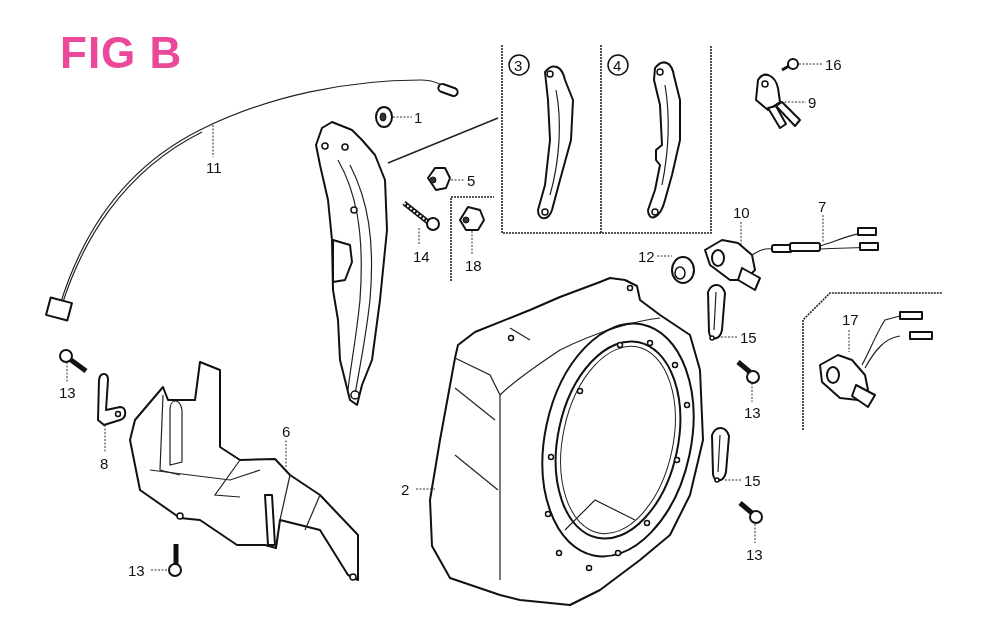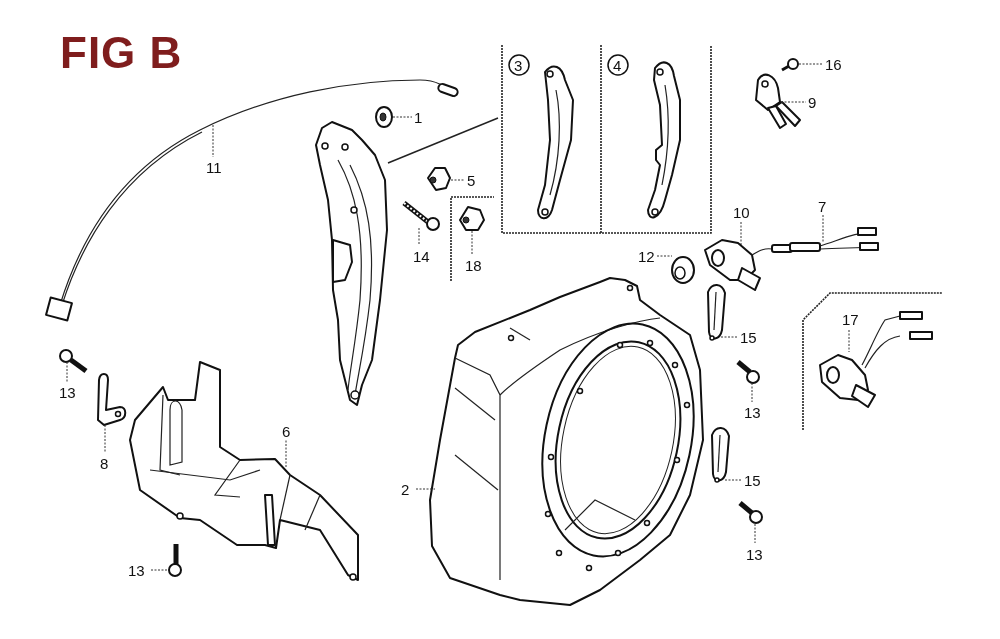--- a/index.html
+++ b/index.html
@@ -1,17 +1,17 @@
 <!DOCTYPE html>
 <html><head>
 <meta charset="utf-8">
 <style>
   html, body { margin: 0; padding: 0; background: #ffffff; }
   body { width: 1000px; height: 639px; position: relative; overflow: hidden; font-family: "Liberation Sans", sans-serif; }
-  #fig-title { position: absolute; left: 60px; top: 28px; font-size: 44px; font-weight: bold; color: #7f1d1d; letter-spacing: 1px; font-family: "Liberation Sans", sans-serif; }
+  #fig-title { position: absolute; left: 60px; top: 28px; font-size: 44px; font-weight: bold; color: #ec4899; letter-spacing: 1px; font-family: "Liberation Sans", sans-serif; }
   svg#diagram { position: absolute; left: 0; top: 0; }
   .part { fill: #ffffff; stroke: #111; stroke-width: 2; stroke-linejoin: round; }
   .part-thin { fill: none; stroke: #222; stroke-width: 1.2; }
   .leader { stroke: #333; stroke-width: 1; stroke-dasharray: 2 1.5; fill: none; }
   .box { fill: none; stroke: #222; stroke-width: 1.6; stroke-dasharray: 2 1; }
   .callout { font-family: "Liberation Sans", sans-serif; font-size: 15px; fill: #111; }
   .hole { fill: #fff; stroke: #111; stroke-width: 1.5; }
   .dark { fill: #333; stroke: #111; stroke-width: 1; }
 </style>
 </head>

